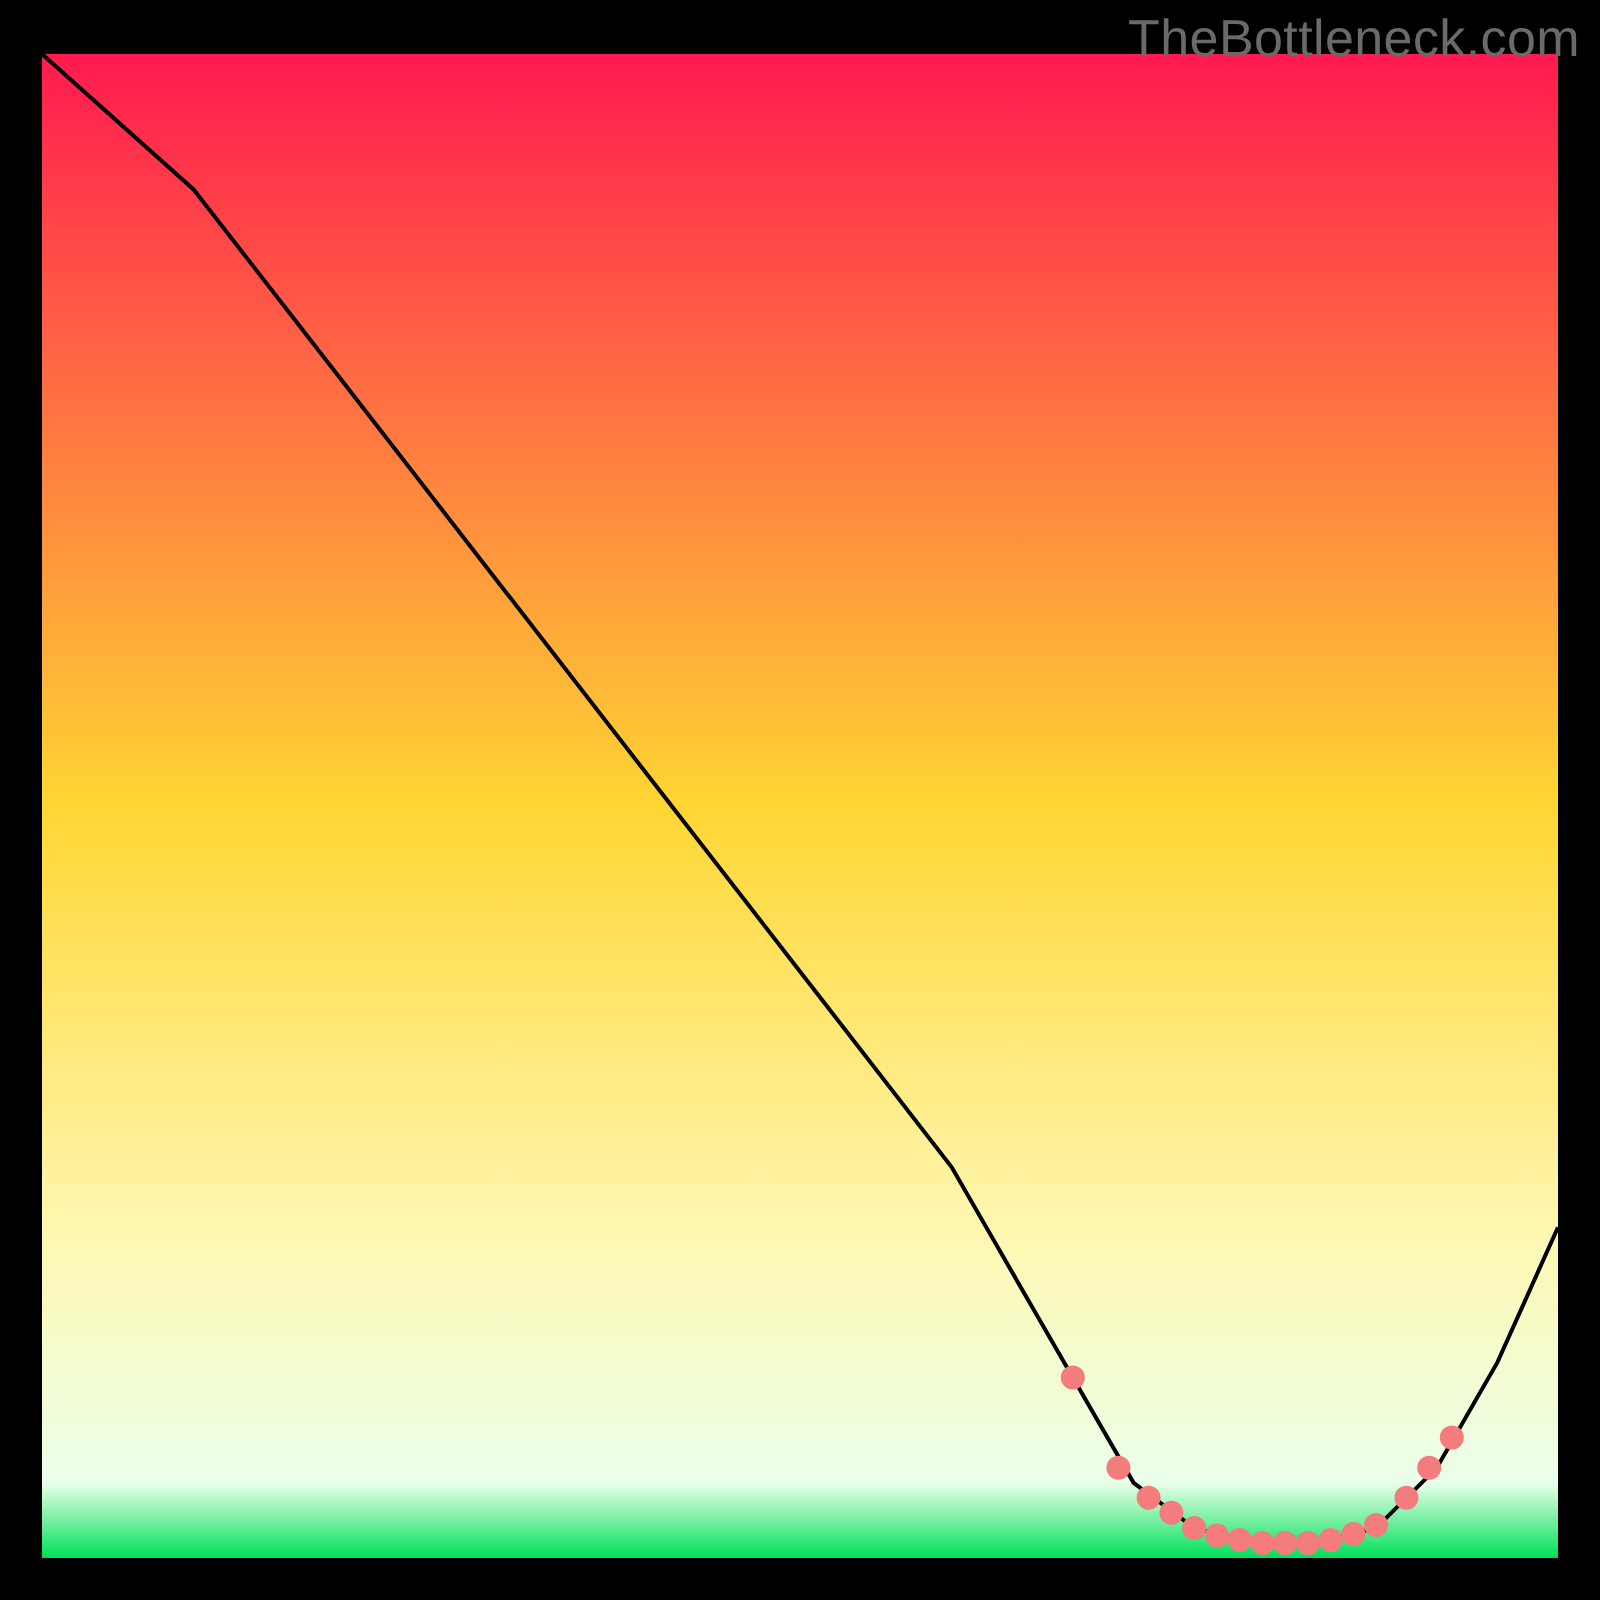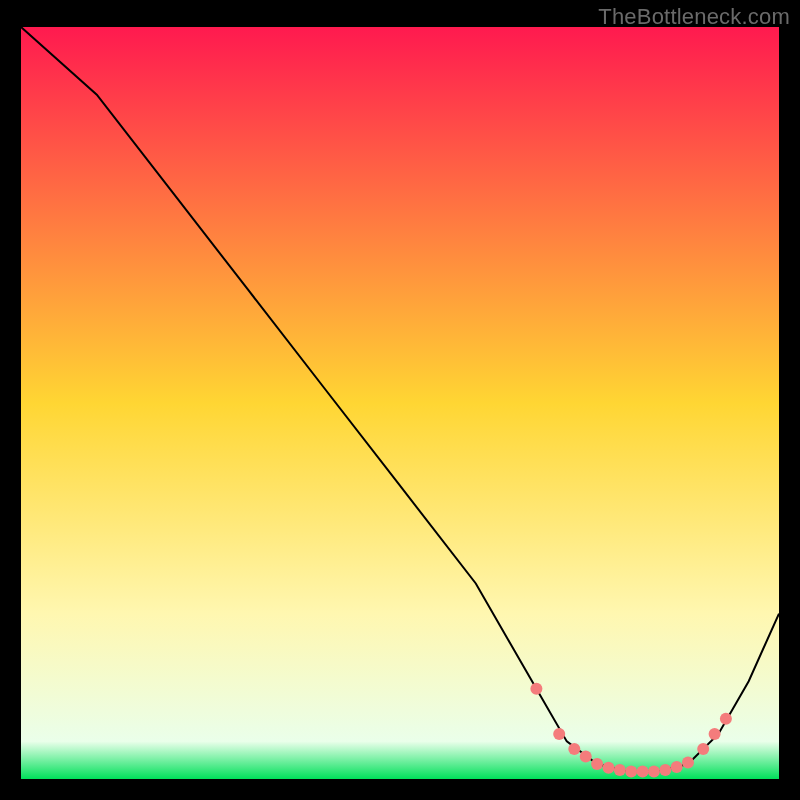--- a/index.html
+++ b/index.html
@@ -17,21 +17,21 @@
     width: 800px;
     height: 800px;
     background: #000;
   }
   .watermark {
     position: absolute;
     top: 4px;
     right: 10px;
     color: #6a6a6a;
     font-family: Arial, Helvetica, sans-serif;
-    font-size: 22px;
+    font-size: 26px;
     letter-spacing: 0.2px;
     user-select: none;
   }
   svg {
     display: block;
   }
 </style>
 </head>
 <body>
 

